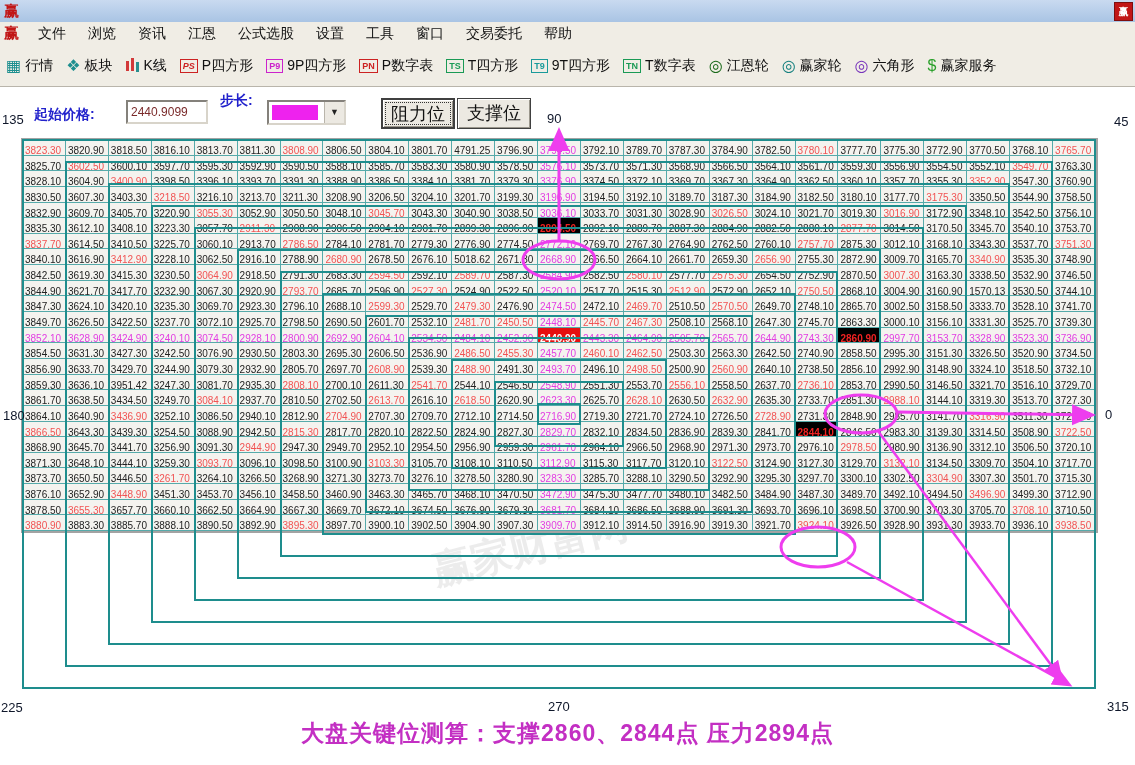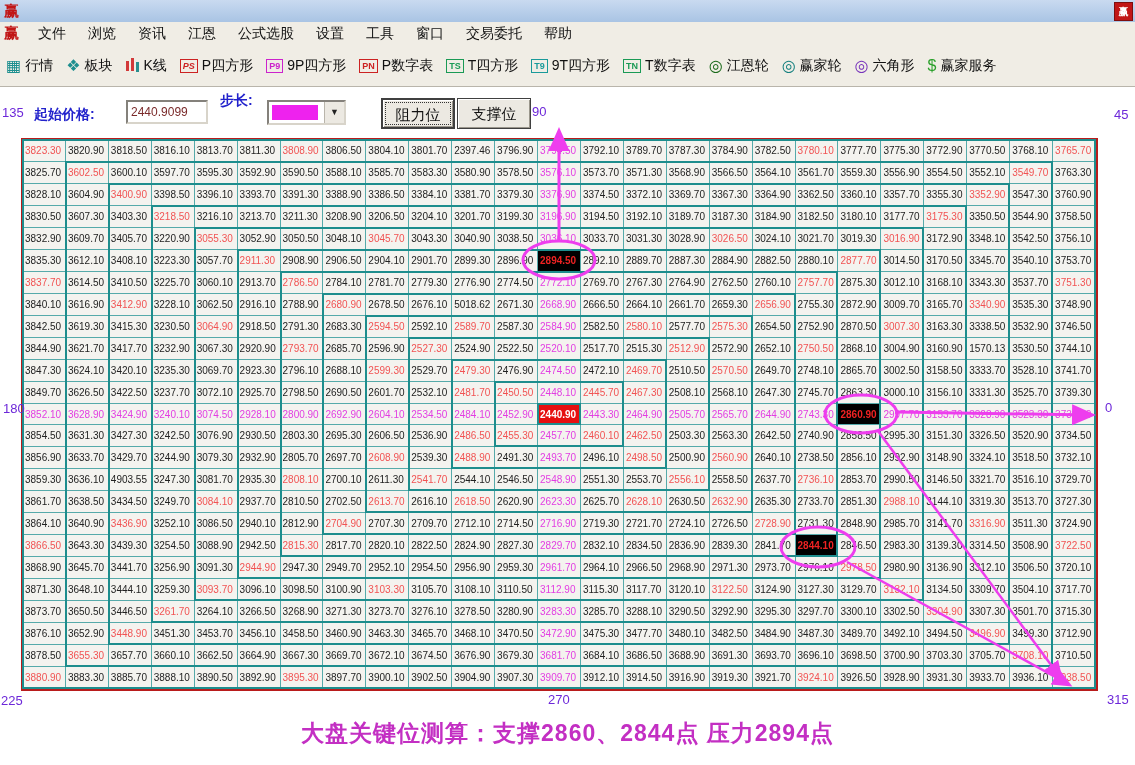--- a/index.html
+++ b/index.html
@@ -23,35 +23,35 @@
   .tb-glyph{font-size:16px;margin-right:4px;}
   .tb-badge{font-size:9px;font-weight:bold;border:1px solid;padding:1px 2px;margin-right:4px;line-height:10px;}
   .tb-label{font-size:14px;color:#111;}
   .candlestick-icon{position:relative;width:14px;height:16px;margin-right:4px;}
   .candlestick-icon i{position:absolute;width:3px;background:#d23a3a;}
   .candlestick-icon i:nth-child(1){left:1px;top:3px;height:10px;}
   .candlestick-icon i:nth-child(2){left:6px;top:0;height:13px;background:#d23a3a;}
   .candlestick-icon i:nth-child(3){left:11px;top:4px;height:10px;background:#2a8f8f;}
   
   .ctl-label{position:absolute;font-size:14px;font-weight:bold;color:#2222cc;}
-  .angle{position:absolute;font-size:13px;color:#6d28d9;}
+  .angle{position:absolute;font-size:13px;color:#0f172a;margin-top:7px;}
   #start-input{position:absolute;left:126px;top:100px;width:72px;height:20px;
     border:2px inset #d8d4ca;font-size:12px;color:#7a2a2a;padding:0 3px;background:#fff;}
   .combo{position:absolute;left:267px;top:100px;width:79px;height:25px;background:#fff;
     border:2px inset #d8d4ca;box-sizing:border-box;}
   .combo .swatch{position:absolute;left:3px;top:3px;width:46px;height:15px;background:#ee22ee;}
   .combo .drop{position:absolute;right:0;top:0;width:19px;height:21px;background:#ece9e2;
     border-left:1px solid #b9b5ab;text-align:center;font-size:9px;line-height:21px;color:#222;}
   .pushbtn{position:absolute;top:98px;height:31px;width:74px;background:#ece9e2;
-    font-size:15px;color:#111;text-align:center;line-height:29px;box-sizing:border-box;
+    font-size:18px;color:#111;text-align:center;line-height:29px;box-sizing:border-box;
     border:1px solid #404040;box-shadow:inset 1px 1px 0 #fff, inset -1px -1px 0 #9a968c;cursor:default;}
   .pushbtn.default{outline:1px dotted #333;outline-offset:-5px;border-width:2px;}
   
-  #gann-matrix{position:absolute;left:21px;top:138px;width:1077px;height:553px;
-    border:2px solid #b91c1c;box-sizing:border-box;background:#f4f3ef;
+  #gann-matrix{position:absolute;left:21px;top:138px;width:1077px;height:395px;
+    border:2px solid #a3a3a3;box-sizing:border-box;background:#f4f3ef;
     display:grid;grid-template-columns:repeat(25,1fr);grid-template-rows:repeat(25,1fr);}
   .cell{border-right:1px solid #56aaaa;border-bottom:1px solid #56aaaa;font-size:10px;
     color:#222;line-height:21px;padding-left:2px;overflow:hidden;white-space:nowrap;background:transparent;}
   .cell.red{color:#f15353;}
   .cell.mag{color:#e23ee2;}
   .cell.hl{background:#000000;color:#ee2222;font-weight:bold;}
   .cell.center{background:#e60f0f;color:#ffffff;font-weight:bold;}
   .ring{position:absolute;border:2px solid #1e8d8d;pointer-events:none;box-sizing:border-box;}
   
   .callout{position:absolute;left:666px;top:94px;width:324px;height:39px;border:2px solid #ee78ee;
@@ -149,40 +149,40 @@
   <div class="angle" style="left:2px;top:105px;">135</div>
   <div class="ctl-label" style="left:34px;top:106px;">起始价格:</div>
   <input id="start-input" value="2440.9099" style="">
   <div class="ctl-label" style="left:220px;top:92px;">步长:</div>
   <div class="combo">
     <div class="swatch"></div>
     <div class="drop">▼</div>
   </div>
   <div class="pushbtn default" style="left:381px;">阻力位</div>
   <div class="pushbtn" style="left:457px;">支撑位</div>
-  <div class="angle" style="left:532px;top:104px;">90</div>
+  <div class="angle" style="left:547px;top:104px;">90</div>
   <div class="angle" style="left:1114px;top:107px;">45</div>
 
   <div class="wm" style="left:55px;top:285px;font-size:46px;transform:rotate(-14deg);">赢家财富网</div>
   <div class="wm" style="left:250px;top:300px;font-size:26px;transform:rotate(-12deg);color:rgba(100,100,100,.13);">WWW.YINGJIA.COM</div>
   <div class="wm" style="left:600px;top:275px;font-size:62px;transform:rotate(-12deg);color:rgba(100,100,100,.13);">赢家财富网</div>
   <div class="wm" style="left:430px;top:520px;font-size:40px;transform:rotate(-14deg);color:rgba(100,100,100,.12);">赢家财富网</div>
 
   <div id="gann-matrix">
       <div class="cell red">3823.30</div>
       <div class="cell">3820.90</div>
       <div class="cell">3818.50</div>
       <div class="cell">3816.10</div>
       <div class="cell">3813.70</div>
       <div class="cell">3811.30</div>
       <div class="cell red">3808.90</div>
       <div class="cell">3806.50</div>
       <div class="cell">3804.10</div>
       <div class="cell">3801.70</div>
-      <div class="cell">2397.46</div>
+      <div class="cell">4791.25</div>
       <div class="cell">3796.90</div>
       <div class="cell mag">3794.50</div>
       <div class="cell">3792.10</div>
       <div class="cell">3789.70</div>
       <div class="cell">3787.30</div>
       <div class="cell">3784.90</div>
       <div class="cell">3782.50</div>
       <div class="cell red">3780.10</div>
       <div class="cell">3777.70</div>
       <div class="cell">3775.30</div>
@@ -535,21 +535,21 @@
       <div class="cell">2640.10</div>
       <div class="cell">2738.50</div>
       <div class="cell">2856.10</div>
       <div class="cell">2992.90</div>
       <div class="cell">3148.90</div>
       <div class="cell">3324.10</div>
       <div class="cell">3518.50</div>
       <div class="cell">3732.10</div>
       <div class="cell">3859.30</div>
       <div class="cell">3636.10</div>
-      <div class="cell">4903.55</div>
+      <div class="cell">3951.42</div>
       <div class="cell">3247.30</div>
       <div class="cell">3081.70</div>
       <div class="cell">2935.30</div>
       <div class="cell red">2808.10</div>
       <div class="cell">2700.10</div>
       <div class="cell">2611.30</div>
       <div class="cell red">2541.70</div>
       <div class="cell">2544.10</div>
       <div class="cell">2546.50</div>
       <div class="cell mag">2548.90</div>

